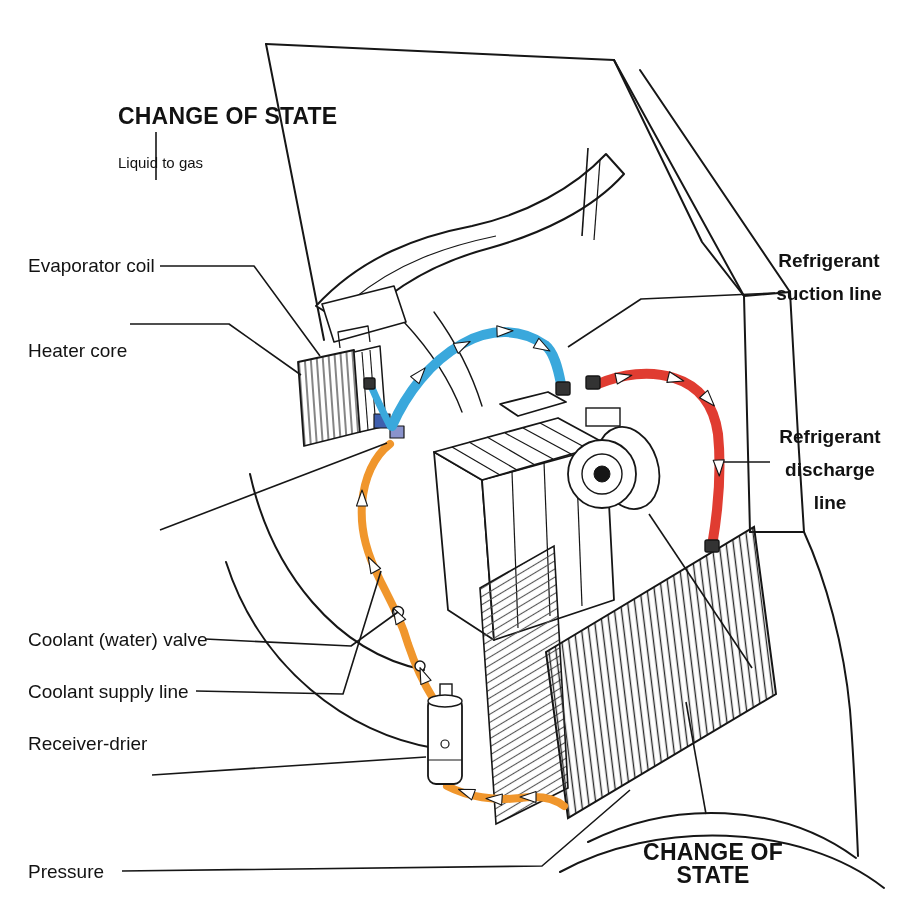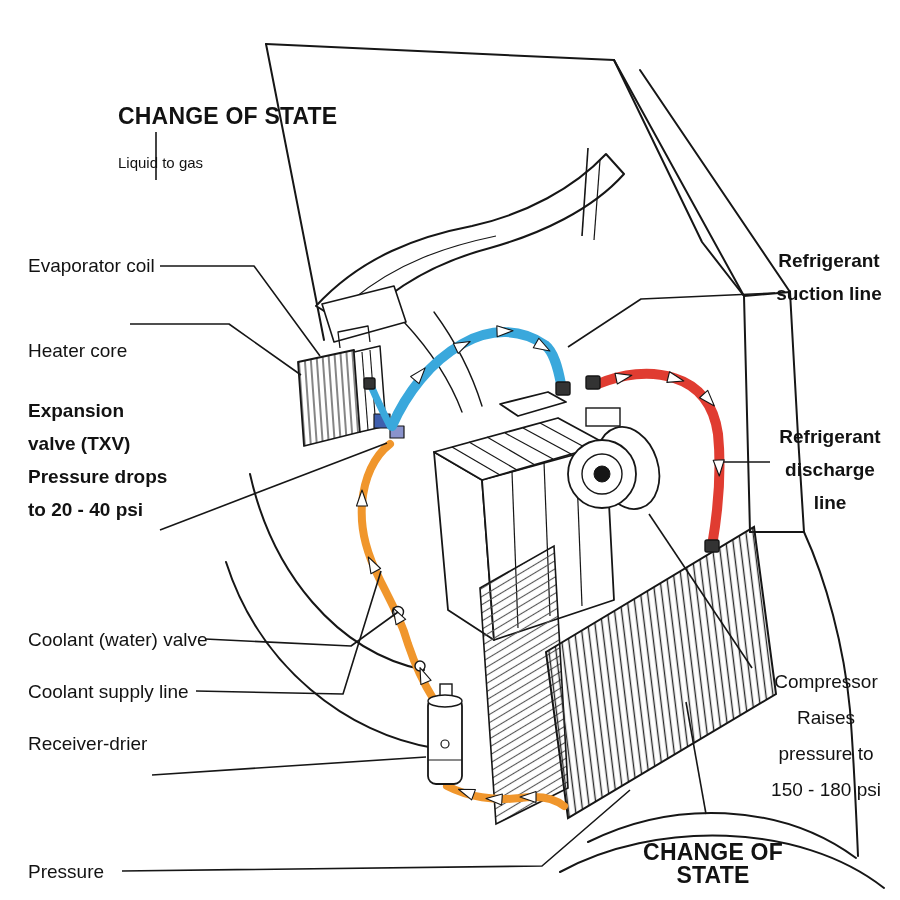--- a/index.html
+++ b/index.html
@@ -177,43 +177,35 @@
 
   <div class="label" style="left:118px;top:82px;">
     <div class="cos-title">CHANGE OF STATE</div>
     <div class="cos-sub">Liquid to gas</div>
   </div>
 
   <div class="label" style="left:28px;top:254px;text-align:center;">Evaporator coil</div>
 
   <div class="label" style="left:28px;top:312px;margin-top:27px;">Heater core</div>
 
-  <div class="label multiline" style="left:28px;top:394px;">Expansion
-valve (TXV)
-Pressure drops
-to 20 - 40 psi</div>
 
   <div class="label" style="left:28px;top:680px;">Coolant supply line</div>
 
   <div class="label" style="left:28px;top:628px;">Coolant (water) valve</div>
 
   <div class="label" style="left:28px;top:732px;">Receiver-drier</div>
 
   <div class="label" style="left:28px;top:860px;">Pressure</div>
 
   <div class="label rt multiline" style="right:16px;top:244px;width:110px;">Refrigerant
 suction line</div>
 
   <div class="label rt multiline" style="right:14px;top:420px;width:112px;">Refrigerant
 discharge
 line</div>
 
-  <div class="label rt comp" style="right:8px;top:664px;width:132px;">Compressor
-Raises
-pressure to
-150 - 180 psi</div>
 
   <div class="label rt" style="left:638px;top:818px;width:150px;">
     <div class="cos-title">CHANGE OF STATE</div>
     
   </div>
 
 </div>
 
 </body></html>

